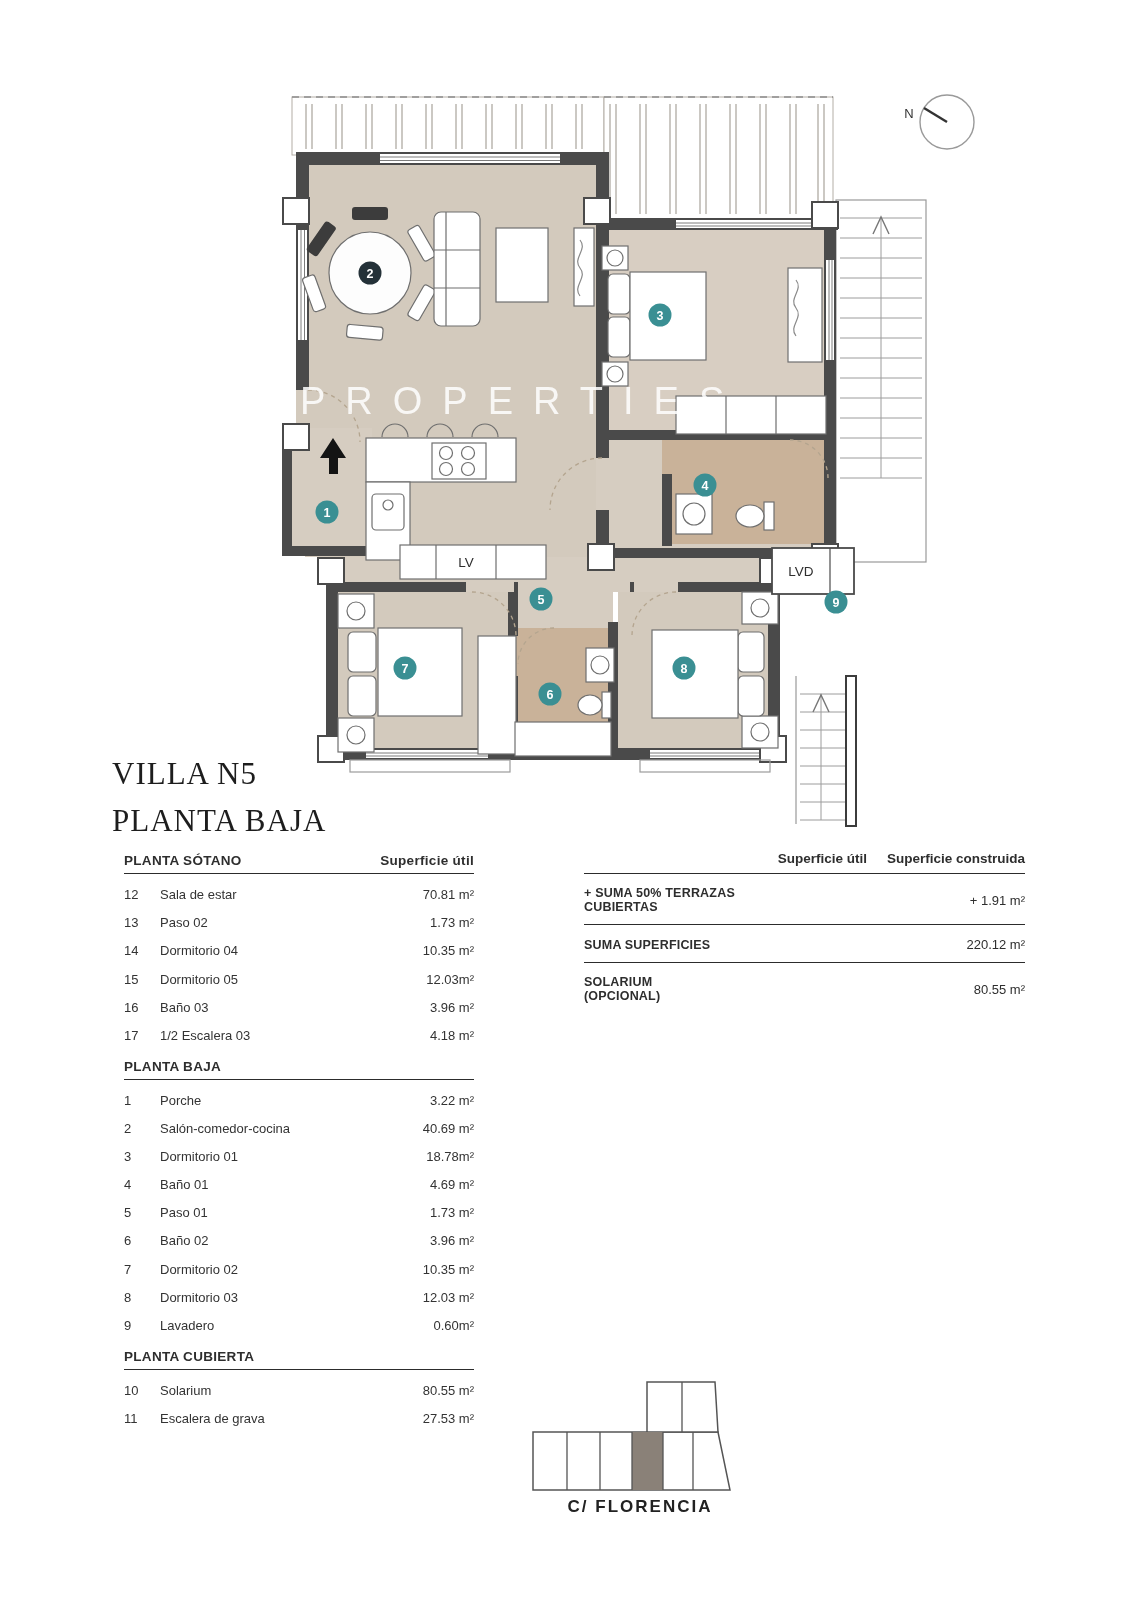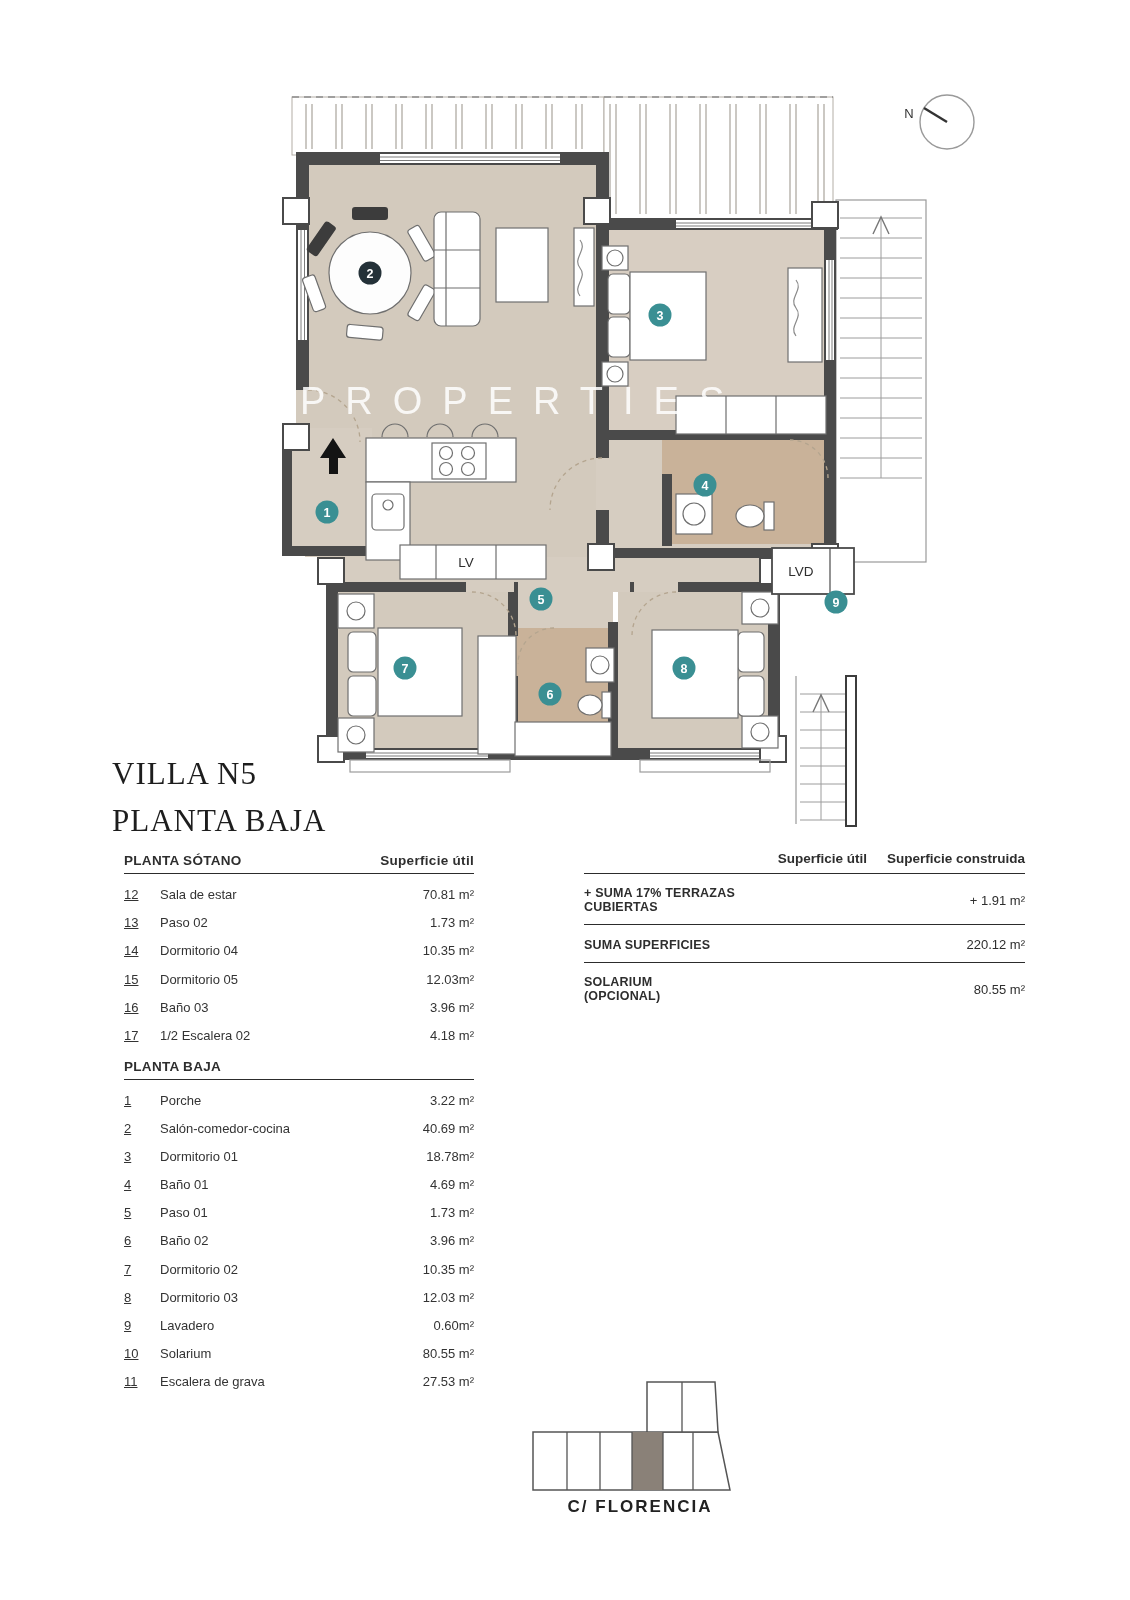--- a/index.html
+++ b/index.html
@@ -13,21 +13,21 @@
          letter-spacing:1px;color:#1d1d1d;}
 
   
   .ltable{position:absolute;left:124px;top:853px;width:350px;}
   .sec-h{display:flex;justify-content:space-between;align-items:flex-end;
          font-weight:700;font-size:13.5px;letter-spacing:.3px;
          border-bottom:1.6px solid #2c2c2c;padding-bottom:5px;}
   .sec-h + .lrow{padding-top:13px;}
   .sec-h.later{margin-top:9px;}
   .lrow{display:flex;font-size:13px;padding:6.6px 0;color:#333;}
-  .lrow .num{width:36px;text-decoration:underline;}
+  .lrow .num{width:36px;}
   .lrow .lab{flex:1;}
   .lrow .val{text-align:right;white-space:nowrap;}
 
   
   .stable{position:absolute;left:584px;top:851px;width:441px;}
   .sum-h{display:flex;font-weight:700;font-size:13.5px;
          border-bottom:1.6px solid #2c2c2c;padding-bottom:7px;}
   .sum-h .sp{flex:1;}
   .sum-h .h1{width:128px;text-align:right;}
   .sum-h .h2{width:158px;text-align:right;}
@@ -341,21 +341,21 @@
         <span class="lab">Dormitorio 05</span>
         <span class="val">12.03m²</span>
       </div>
   <div class="lrow">
         <span class="num">16</span>
         <span class="lab">Baño 03</span>
         <span class="val">3.96 m²</span>
       </div>
   <div class="lrow">
         <span class="num">17</span>
-        <span class="lab">1/2 Escalera 02</span>
+        <span class="lab">1/2 Escalera 03</span>
         <span class="val">4.18 m²</span>
       </div>
 
   <div class="sec-h later">
     <span>PLANTA BAJA</span>
   </div>
   <div class="lrow">
         <span class="num">1</span>
         <span class="lab">Porche</span>
         <span class="val">3.22 m²</span>
@@ -394,40 +394,43 @@
         <span class="num">8</span>
         <span class="lab">Dormitorio 03</span>
         <span class="val">12.03 m²</span>
       </div>
   <div class="lrow">
         <span class="num">9</span>
         <span class="lab">Lavadero</span>
         <span class="val">0.60m²</span>
       </div>
 
+  <div class="sec-h later">
+    <span>PLANTA CUBIERTA</span>
+  </div>
   <div class="lrow">
         <span class="num">10</span>
         <span class="lab">Solarium</span>
         <span class="val">80.55 m²</span>
       </div>
   <div class="lrow">
         <span class="num">11</span>
         <span class="lab">Escalera de grava</span>
         <span class="val">27.53 m²</span>
       </div>
 </div>
 
 <div class="stable">
   <div class="sum-h">
     <span class="sp"></span>
     <span class="h1">Superficie útil</span>
     <span class="h2">Superficie construida</span>
   </div>
   <div class="srow">
-    <span class="slab">+ SUMA 17% TERRAZAS CUBIERTAS</span>
+    <span class="slab">+ SUMA 50% TERRAZAS CUBIERTAS</span>
     <span class="sutil"></span>
     <span class="scon">+ 1.91 m²</span>
   </div>
   <div class="srow">
     <span class="slab">SUMA SUPERFICIES</span>
     <span class="sutil"></span>
     <span class="scon">220.12 m²</span>
   </div>
   <div class="srow last">
     <span class="slab">SOLARIUM (OPCIONAL)</span>

